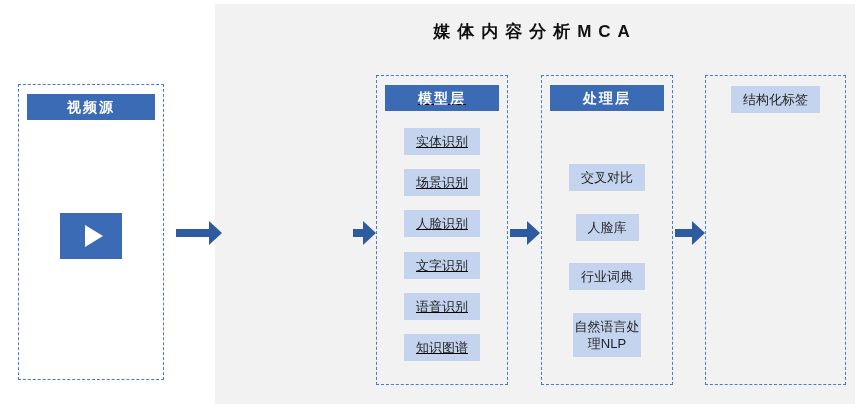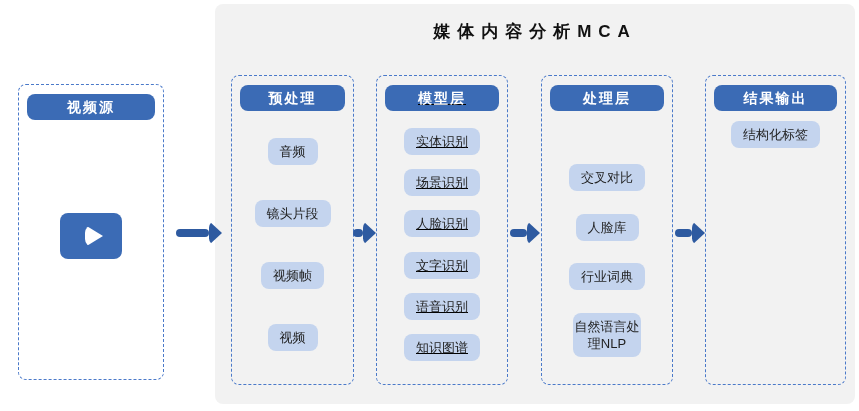--- a/index.html
+++ b/index.html
@@ -1,15 +1,15 @@
 <!DOCTYPE html>
 <html style="--header-bg: #3b6bb5; --item-bg: #c4d4ee; --arrow: #2e5aa0; --border: #4a79c9; --panel-bg: #f2f2f2; --title-color: #111111;"><head>
 <meta charset="utf-8">
 <style>
-  * { margin:0; padding:0; box-sizing:border-box;border-radius:8px; }
+  * { margin:0; padding:0; box-sizing:border-box; }
   html,body { background:#ffffff; }
   body { font-family:"Liberation Sans","DejaVu Sans",sans-serif; }
 
   .canvas{
     position:relative; width:859px; height:411px; background:#ffffff; overflow:hidden;
   }
   .panel{
     position:absolute; left:215px; top:4px; width:640px; height:400px;
     background:var(--panel-bg,#f2f2f2);
   }
@@ -87,29 +87,20 @@
     <div class="play">
       <span class="tri"></span>
     </div>
   </div>
 
   <div class="arrow" id="arrow-1">
     <span class="bar"></span>
     <span class="head"></span>
   </div>
 
-  <div class="col" id="col-pre">
-    <div class="colheader">预处理</div>
-    <div class="items">
-      <div class="item">音频</div>
-      <div class="item">镜头片段</div>
-      <div class="item">视频帧</div>
-      <div class="item">视频</div>
-    </div>
-  </div>
 
   <div class="arrow" id="arrow-2">
     <span class="bar"></span>
     <span class="head"></span>
   </div>
 
   <div class="col" id="col-model">
     <div class="colheader">模型层</div>
     <div class="items">
       <div class="item">实体识别</div>
@@ -135,19 +126,18 @@
       <div class="item item-wrap">自然语言处理NLP</div>
     </div>
   </div>
 
   <div class="arrow" id="arrow-4">
     <span class="bar"></span>
     <span class="head"></span>
   </div>
 
   <div class="col" id="col-out">
-    <div class="colheader">结果输出</div>
     <div class="items center-one">
       <div class="item">结构化标签</div>
     </div>
   </div>
 
 </div>
 
 </body></html>

